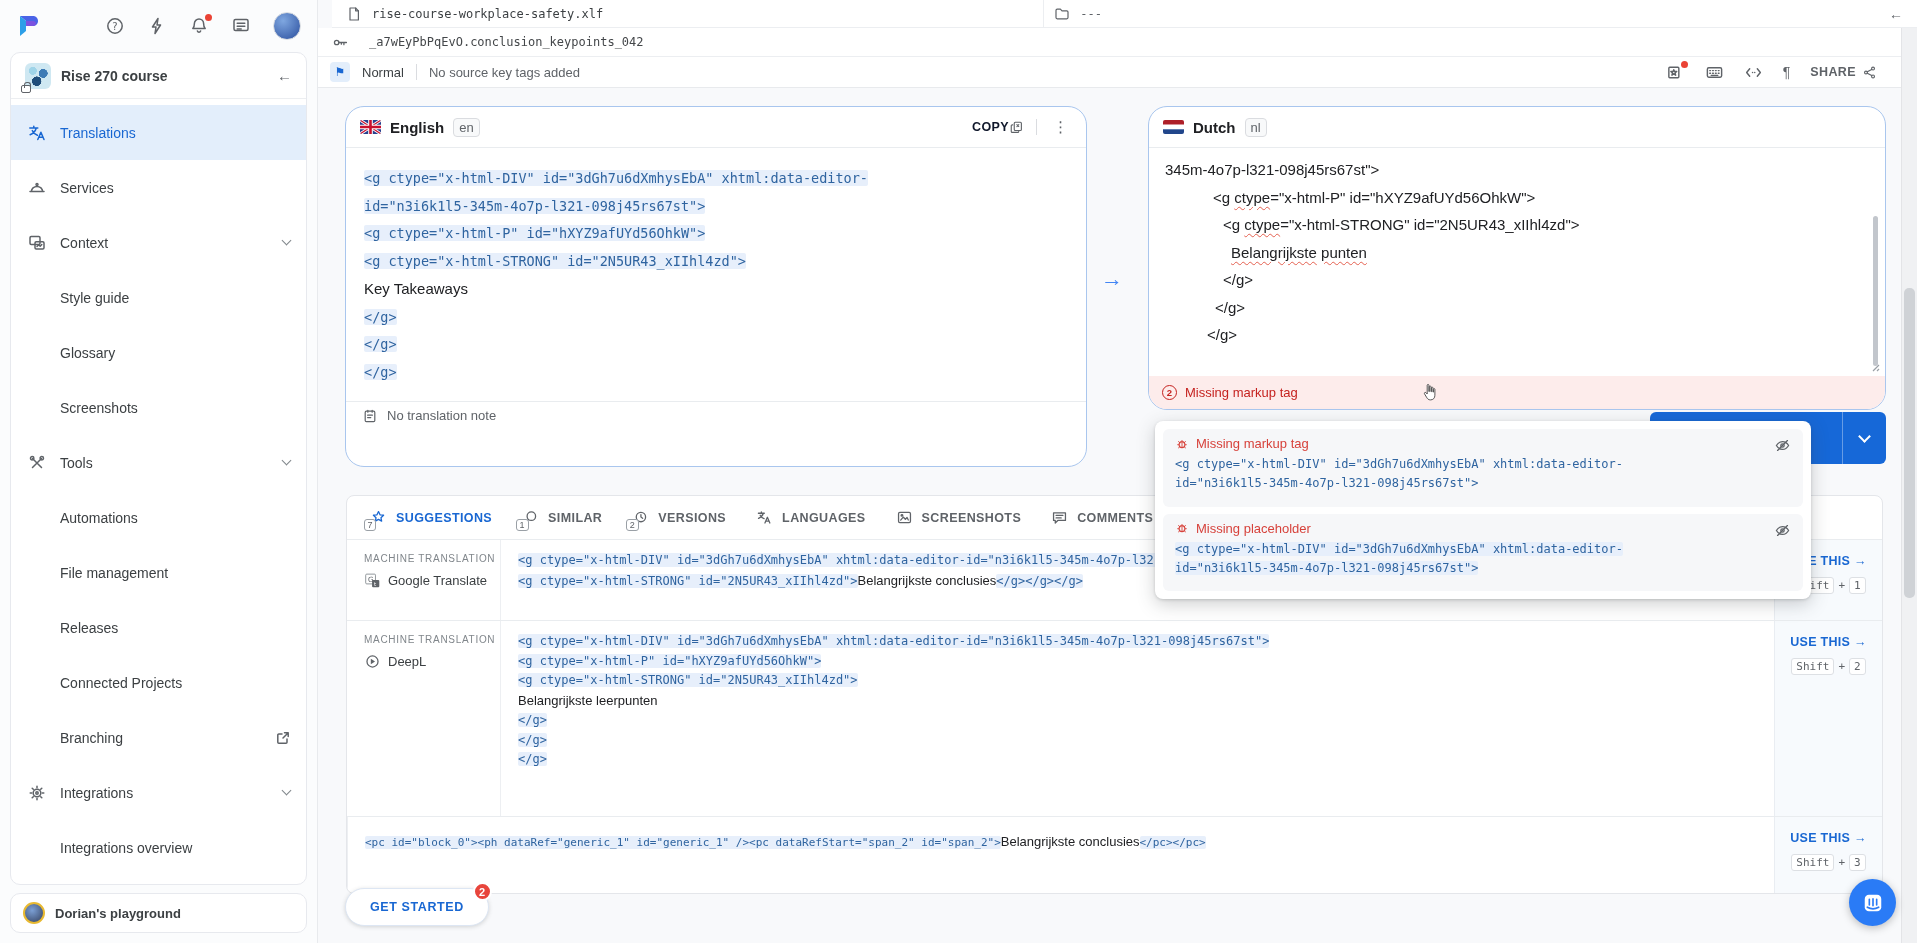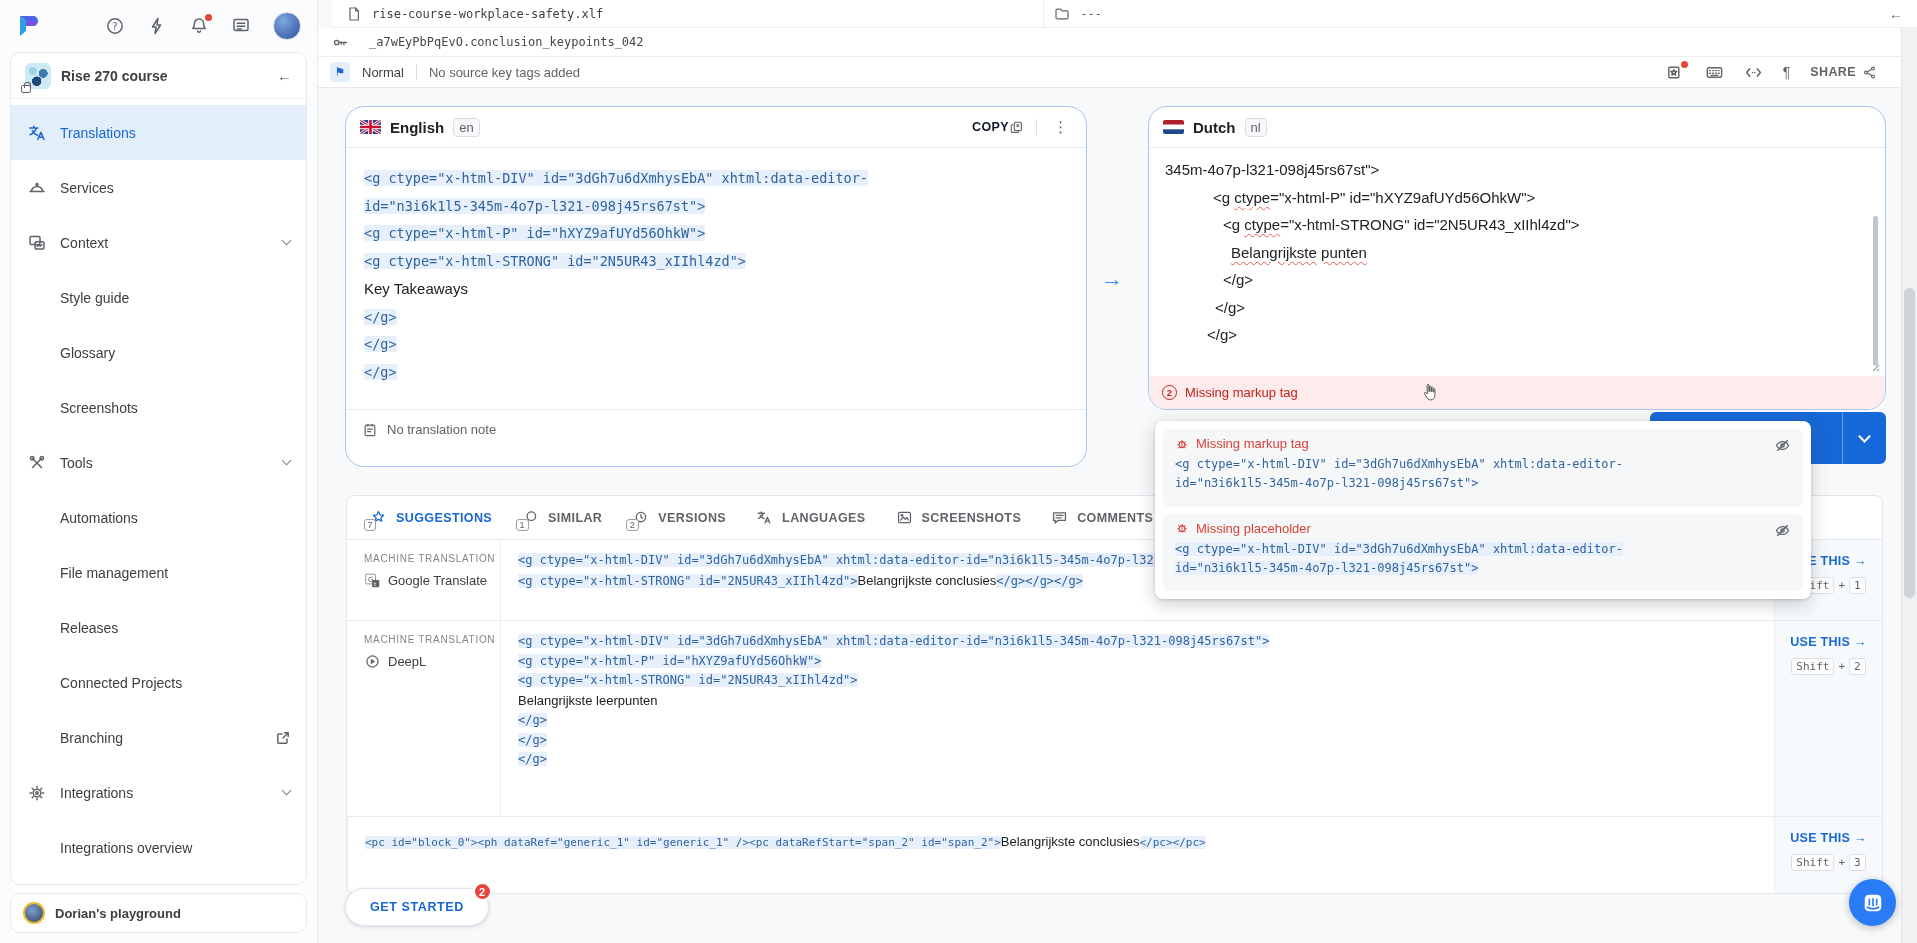--- a/index.html
+++ b/index.html
@@ -68,21 +68,21 @@
   .lang-name { font-size:15px; font-weight:bold; color:#202124; }
   .lang-chip { font-size:13px; color:#5f6368; border:1px solid #dadce0; background:#f8f9fa; border-radius:4px; padding:1px 5px; }
   .head-right { margin-left:auto; display:flex; align-items:center; gap:12px; }
   .copy-btn { display:flex; align-items:center; font-size:12.5px; font-weight:bold; letter-spacing:.4px; color:#0f172a; cursor:pointer; }
   .kebab { font-size:15px; color:#5f6368; cursor:pointer; padding:0 4px; }
   .src-body { padding:17px 18px 0 18px; font-size:13.5px; line-height:27.5px; }
   .code-line { white-space:nowrap; }
   .tagtxt { color:#2f64a0; font-family:"DejaVu Sans Mono", monospace; }
   .hl { background:#e7effb; border-radius:2px; }
   .plaintxt { color:#202124; font-size:15px; }
-  .src-foot { position:absolute; left:0; right:0; bottom:0; height:57px; border-top:1px solid #e9ecef; display:flex; align-items:flex-start; gap:9px; padding:12px 16px; font-size:13px; color:#5f6368;text-align:center; }
+  .src-foot { position:absolute; left:0; right:0; bottom:8px; height:57px; border-top:1px solid #e9ecef; display:flex; align-items:flex-start; gap:9px; padding:6px 16px; font-size:13px; color:#5f6368;text-align:center; }
   .mid-arrow { position:absolute; left:1101px; top:266px; font-size:22px; color:#4285f4; z-index:5; }
   .tgt-body { position:relative; padding:8px 16px 0 16px; height:230px; font-size:15px; line-height:27.5px; color:#202124; }
   .tgt-line { white-space:nowrap; }
   .sq { text-decoration:underline; text-decoration-style:wavy; text-decoration-color:#e4604f; text-decoration-thickness:1px; text-underline-offset:3px; }
   .tgt-scroll { position:absolute; right:7px; top:68px; width:5px; height:150px; background:#c2c6cc; border-radius:3px; }
   .resize-handle { position:absolute; right:5px; bottom:6px; }
   .qa-banner { position:absolute; left:0; right:0; bottom:0; height:33px; background:#fdeceb; display:flex; align-items:center; gap:8px; padding:0 13px; color:#c5221f; font-size:13px; cursor:pointer; }
   .qa-count { width:15px; height:15px; border:1.4px solid #c5221f; border-radius:50%; font-size:9.5px; display:flex; align-items:center; justify-content:center; font-weight:bold; }
 
   

